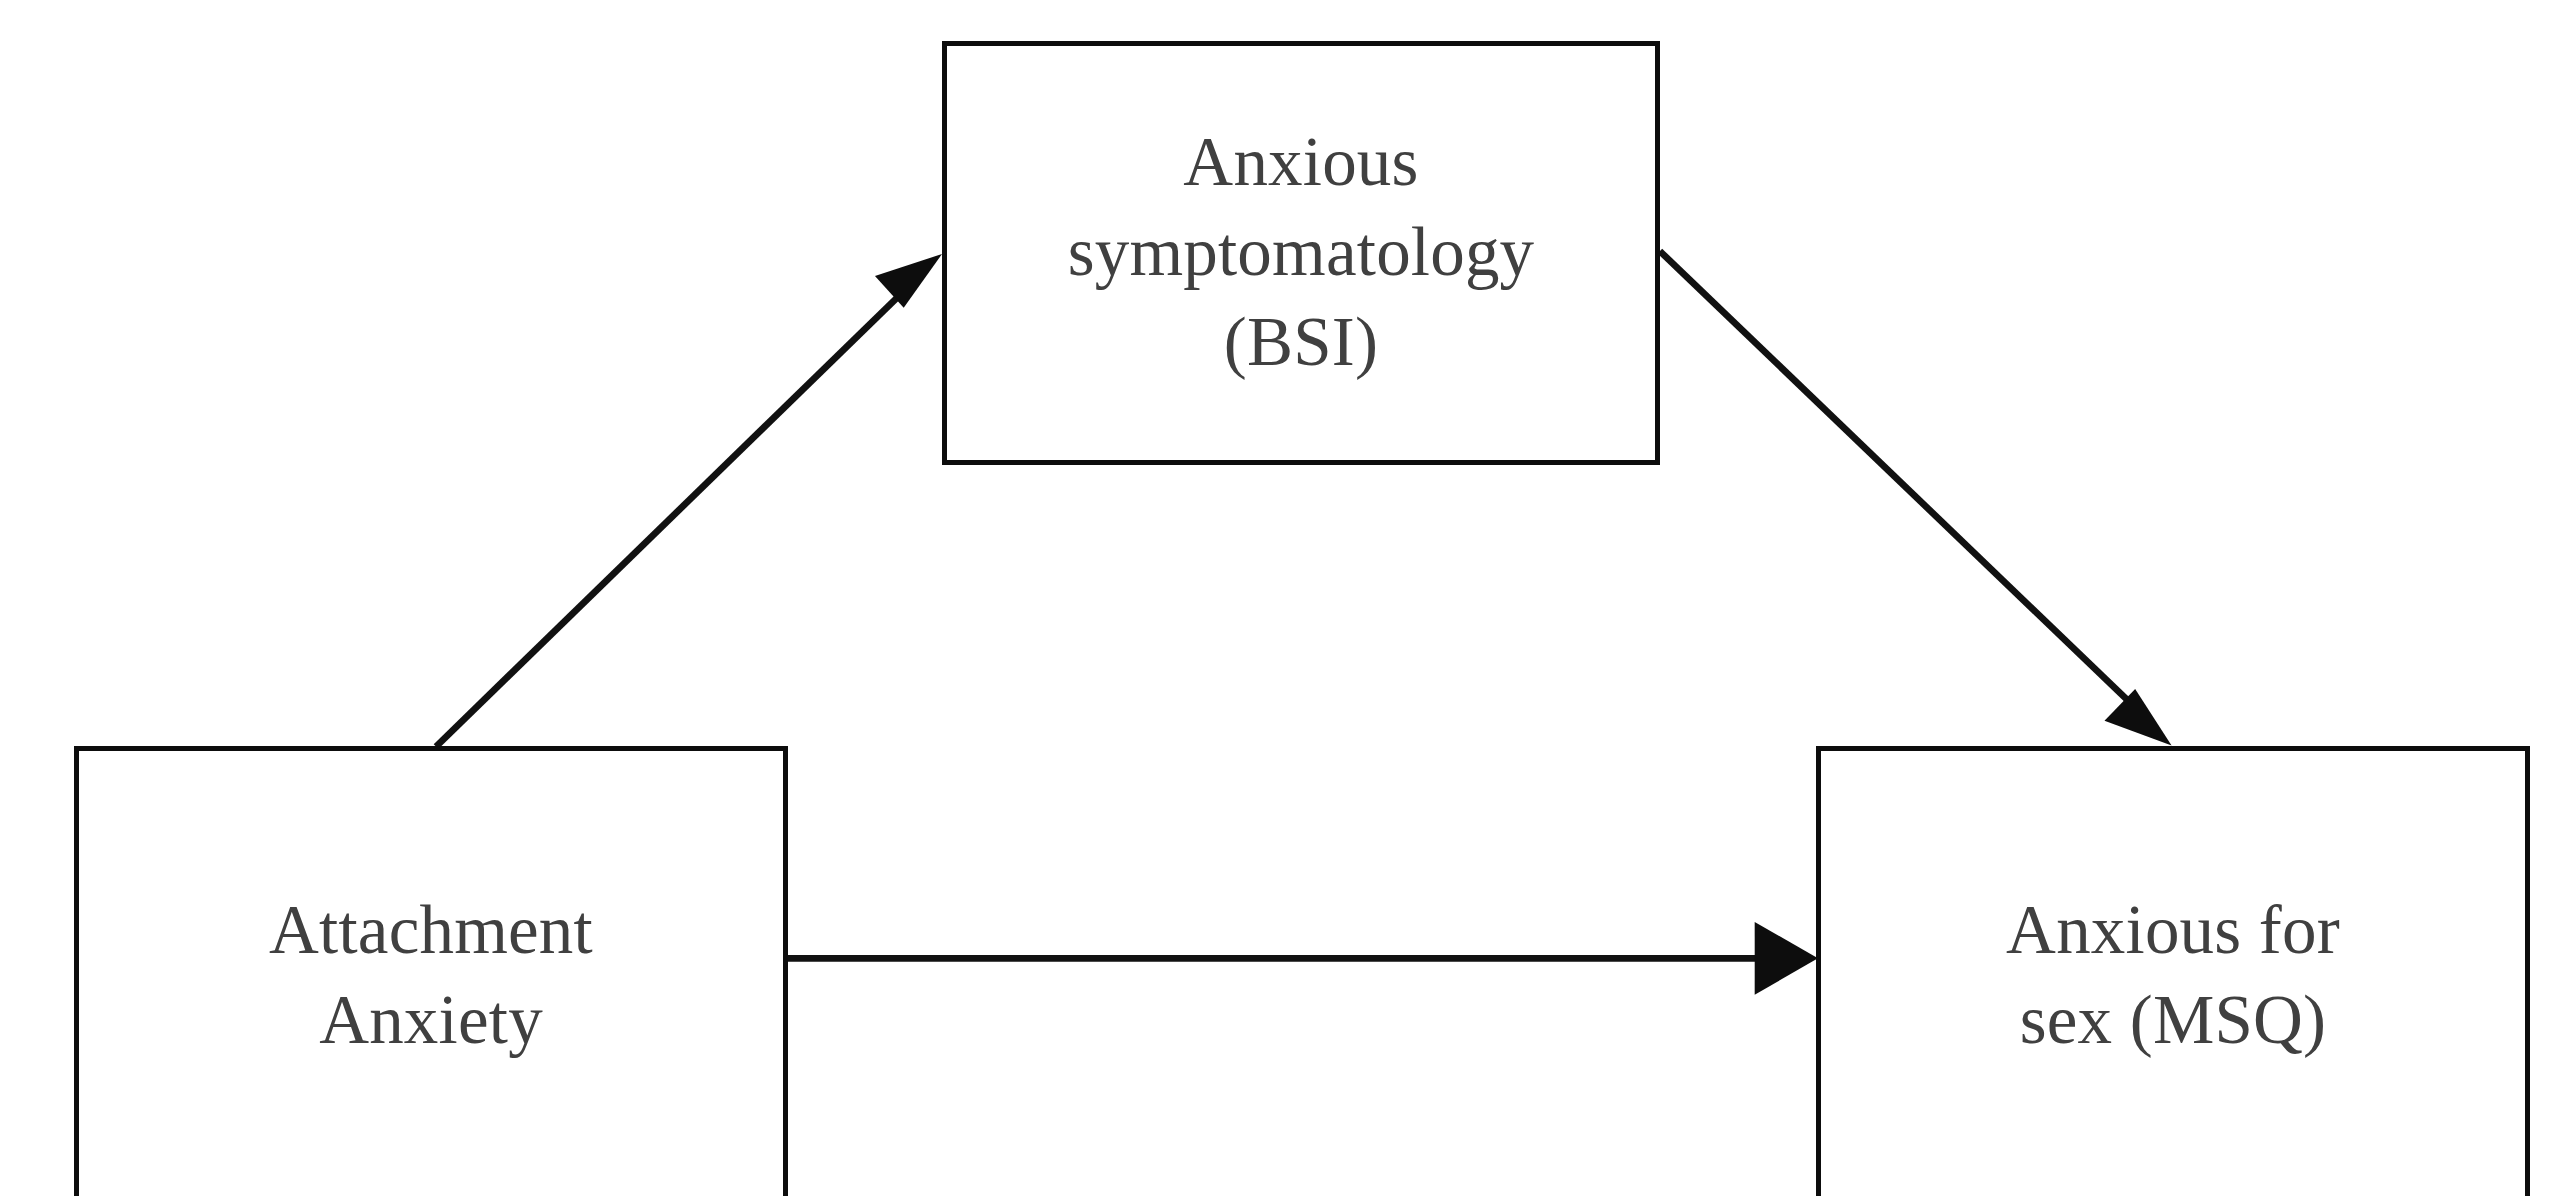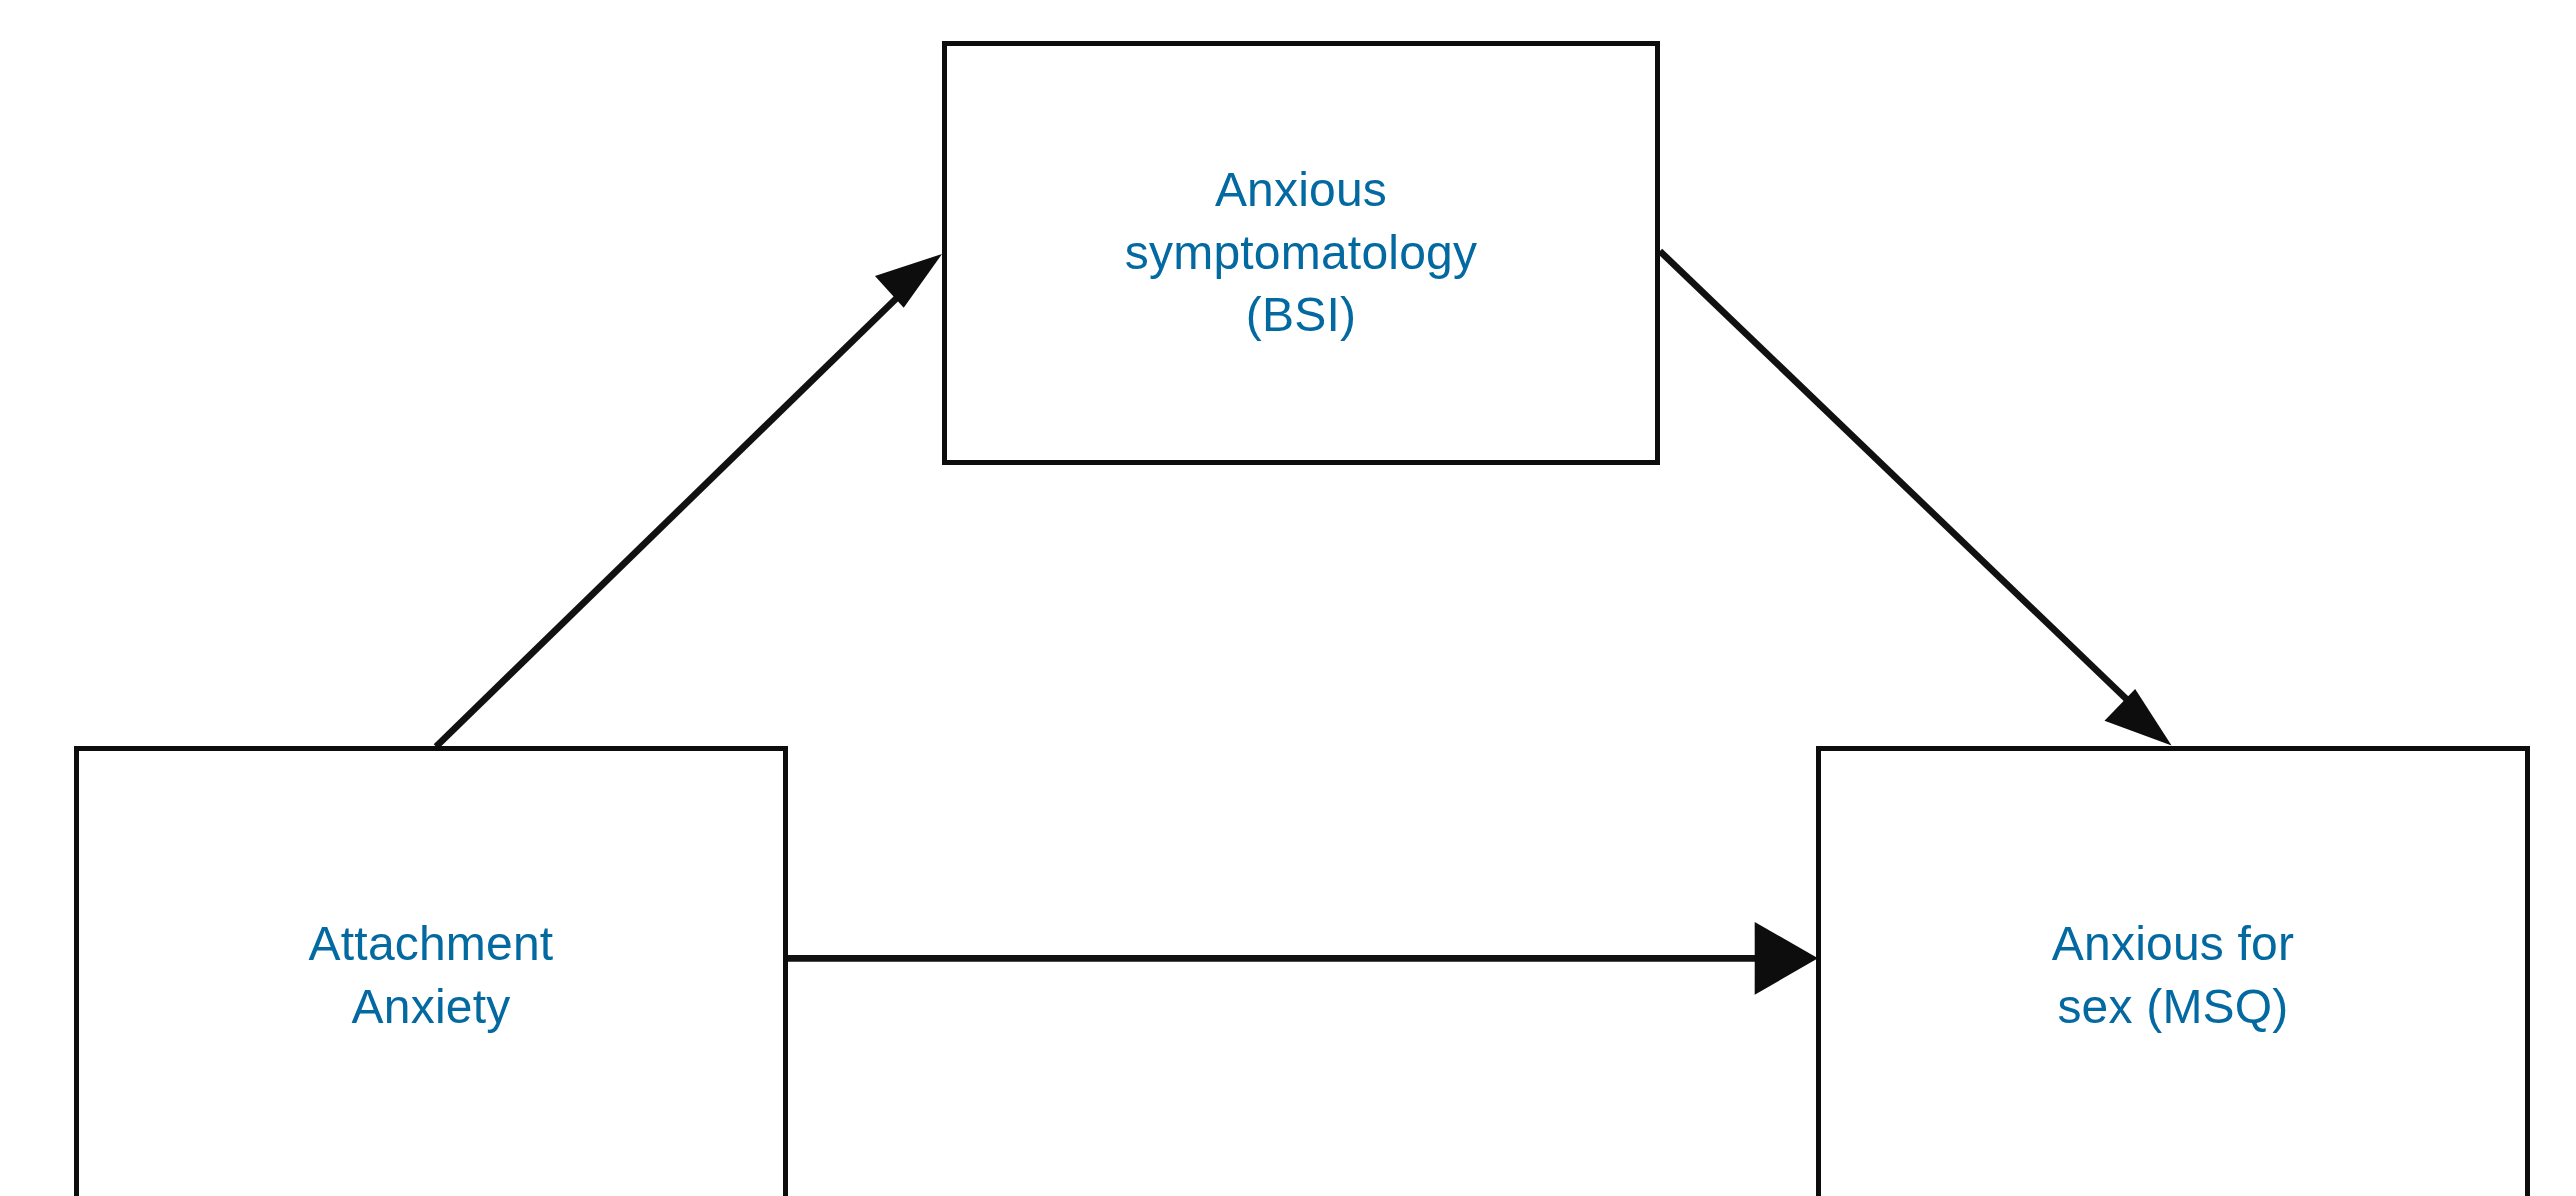--- a/index.html
+++ b/index.html
@@ -26,24 +26,24 @@
     position: absolute;
     box-sizing: border-box;
     background: #ffffff;
     border: 5.8px solid #0d0d0d;
     display: flex;
     align-items: center;
     justify-content: center;
     text-align: center;
   }
   .node-label {
-    font-family: Liberation Sans, sans-serif;
-    font-size: 48px;
+    font-family: Liberation Serif, serif;
+    font-size: 69px;
     line-height: 1.30;
-    color: #0369a1;
+    color: #404040;
     letter-spacing: 0.2px;
     white-space: pre-line;
     padding: 0 13.4px;
   }
   
   #box-mediator {
     left: 942px;
     top: 41px;
     width: 718px;
     height: 424px;

